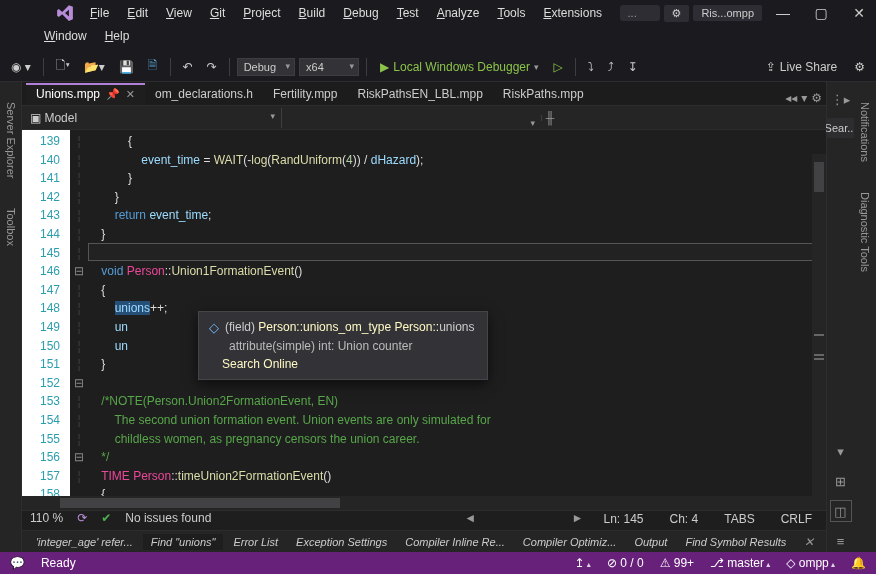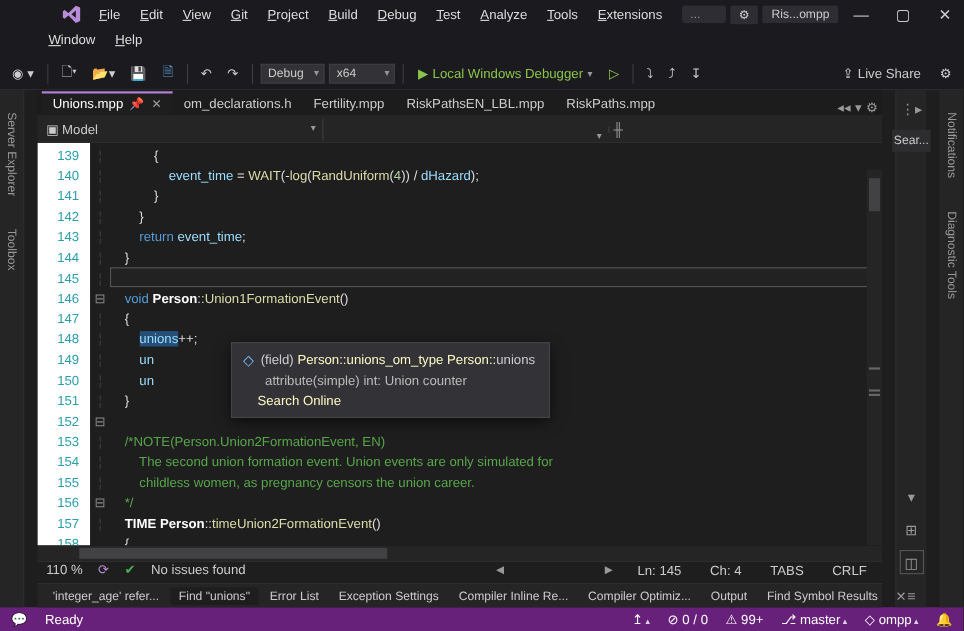--- a/index.html
+++ b/index.html
@@ -21,21 +21,21 @@
 .toolbar { height: 30px; background: #1b1b1f; border-bottom: 1px solid #2d2d30; display: flex; align-items: center; padding: 0 6px; gap: 4px; }
 .tb-btn { padding: 3px 5px; color: #ccc; cursor: pointer; display:flex; align-items:center; gap:3px;}
 .tb-sep { width: 1px; height: 18px; background: #3e3e42; margin: 0 3px; }
 .tb-combo { background: #333337; border: 1px solid #3e3e42; padding: 2px 18px 2px 6px; color: #ccc; position:relative; font-size:11px;}
 .tb-combo::after { content:"▾"; position:absolute; right:4px; font-size:9px; color:#999;}
 .play-btn { color: #8bc34a; display:flex; align-items:center; gap:4px; padding:2px 6px;}
 .play-icon { color:#8bc34a; }
 .liveshare { color:#ccc; display:flex; align-items:center; gap:4px; margin-left:auto; padding:0 8px;}
 
 
-.main-area { display: flex; height: calc(100% - 52px - 30px - 22px); position:relative;gap:12px;}
+.main-area { display: flex; height: calc(100% - 52px - 30px - 22px); position:relative;}
 .left-rail { width: 22px; background: #252526; border-right:1px solid #2d2d30; display:flex; flex-direction:column; align-items:center; padding-top:20px; gap:30px;}
 .rail-text { writing-mode: vertical-rl; color:#999; font-size:11px; cursor:pointer; }
 .right-rail { width: 22px; background: #252526; display:flex; flex-direction:column; align-items:center; padding-top:20px; gap:30px;}
 
 .editor-area { flex:1; display:flex; flex-direction:column; background:#1e1e1e; position:relative; min-width:0;}
 
 
 .tabstrip { height: 24px; background: #1c1c1c; display:flex; align-items:flex-end; border-bottom:1px solid #2d2d30; padding-left:4px; position:relative;}
 .tab { padding: 4px 10px; color:#ccc; cursor:pointer; display:flex; align-items:center; gap:6px; position:relative; font-size:11px;}
 .tab.active { background:#1e1e1e; color:#fff; }
@@ -49,21 +49,21 @@
 .nav-combo:last-child {max-width:none;}
 .nav-combo::after { content:"▾"; position:absolute; right:6px; color:#999; font-size:9px;}
 .nav-split { width:16px; display:flex; align-items:center; justify-content:center; color:#999;}
 
 
 .code-wrap { display:flex; flex:1; overflow:hidden; background:#1e1e1e; position:relative;}
 .gutter { width: 48px; background:#ffffff; text-align:right; padding-right:10px; font-family:Consolas,monospace; font-size:13px; color:#2b9eae; line-height:18.6px; padding-top:2px;}
 .outline-col { width:18px; background:#1e1e1e; font-family:Consolas,monospace; font-size:11px; color:#888; line-height:18.6px; padding-top:2px; text-align:center;}
 .code { flex:1; font-family:Consolas,monospace; font-size:13px; line-height:18.6px; padding-top:2px; white-space:pre; color:#dcdcdc; position:relative; overflow:hidden;}
 .kw { color:#569cd6;margin-top:39px;}
-.type { color:#ffffff;font-weight:bold;}
+.type { color:#ec4899;}
 .fn { color:#dcdcaa;}
 .num { color:#b5cea8;}
 .cmt { color:#57a64a;}
 .ident { color:#9cdcfe;}
 .glow { background:#264f78;}
 .guide { color:#404040;}
 
 .cur-line { position:absolute; left:0; right:0; height:18px; border:1px solid #555; background:rgba(255,255,255,0.02); pointer-events:none;}
 
 
@@ -81,21 +81,21 @@
 .sbar-chip { padding:1px 6px;}
 
 
 .vscroll { position:absolute; right:0; top:24px; bottom:0; width:14px; background:#252526;}
 .vscroll-thumb { position:absolute; right:2px; width:10px; background:#424245; height:30px; top:8px;}
 .vscroll-mark { position:absolute; right:2px; width:10px; height:2px; background:#666;}
 .hscroll { height:14px; background:#252526; position:relative;}
 .hscroll-thumb { position:absolute; top:2px; height:10px; background:#424245; width:280px; left:38px;}
 
 
-.out-tabs { height:22px; background:#252526; display:flex; align-items:center; padding:0 6px; gap:2px; border-top:1px solid #2d2d30;}
+.out-tabs { height:22px; background:#252526; display:flex; align-items:center; padding:0 6px; gap:2px; border-top:1px solid #2d2d30;font-style:italic;}
 .out-tab { padding:2px 8px; color:#ccc; font-size:11px; white-space:nowrap; cursor:pointer;}
 .out-tab.sel { background:#1e1e1e;}
 .out-close { margin-left:auto; padding:0 6px; color:#999;}
 
 
 .right-strip { width:28px; background:#252526; border-left:1px solid #2d2d30; display:flex; flex-direction:column; align-items:center; padding-top:6px; gap:8px;}
 .strip-icn { width:22px; height:22px; display:flex; align-items:center; justify-content:center; color:#999; font-size:13px;}
 .strip-icn.box { border:1px solid #555;}
 .sear-tab { background:#2d2d30; padding:4px 2px; font-size:11px; color:#ccc;}
 

